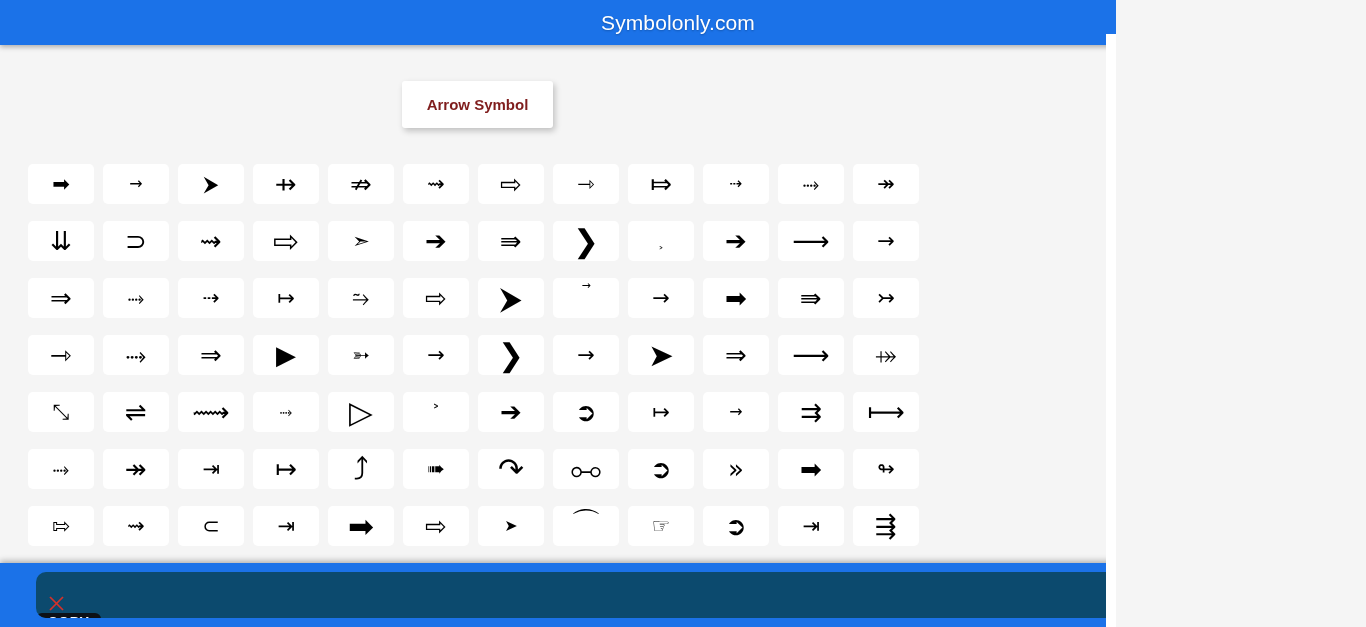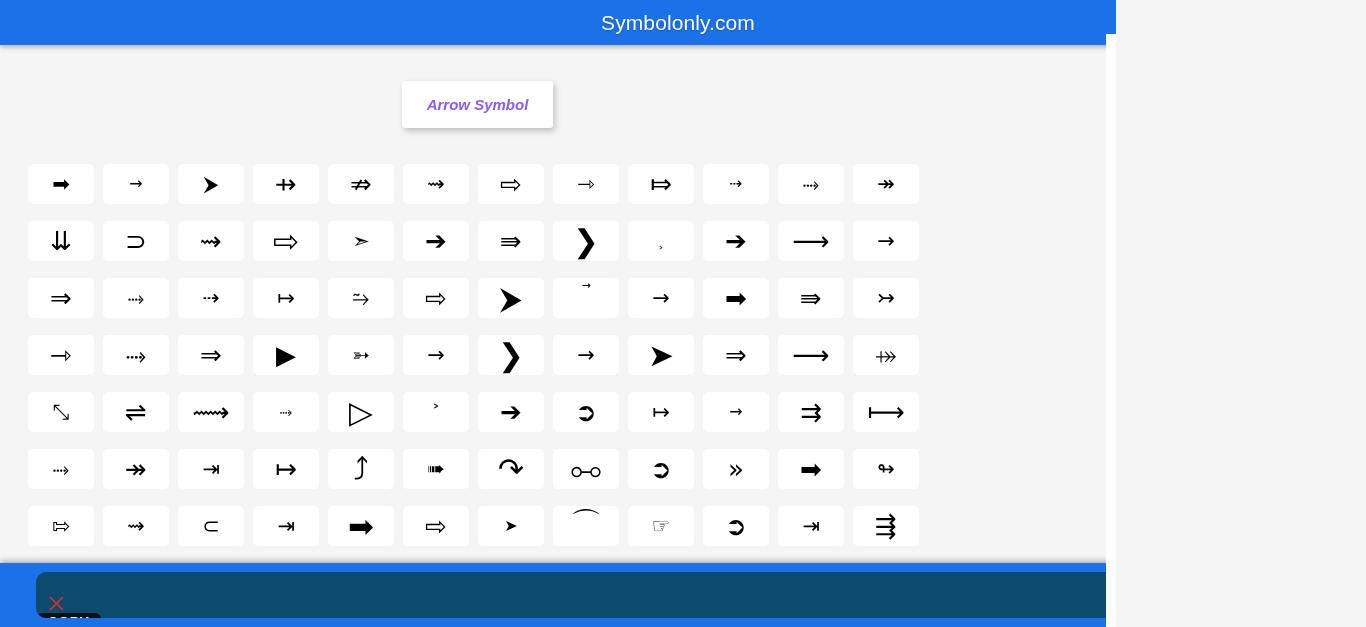--- a/index.html
+++ b/index.html
@@ -63,23 +63,22 @@
     background: #ffffff;
     border-radius: 3px;
     display: flex;
     align-items: center;
     justify-content: center;
     box-shadow: 2px 3px 6px rgba(0,0,0,0.22);
   }
   .category-card-label {
     font-size: 15px;
     font-weight: bold;
-    color: #8b5cf6;
+    color: #7f1d1d;
     line-height: 1;
-    font-style: italic;
   }
 
   
   .symbol-grid {
     position: absolute;
     left: 28px;
     top: 119px;
     width: 900px;
     display: grid;
     grid-template-columns: repeat(12, 66px);

